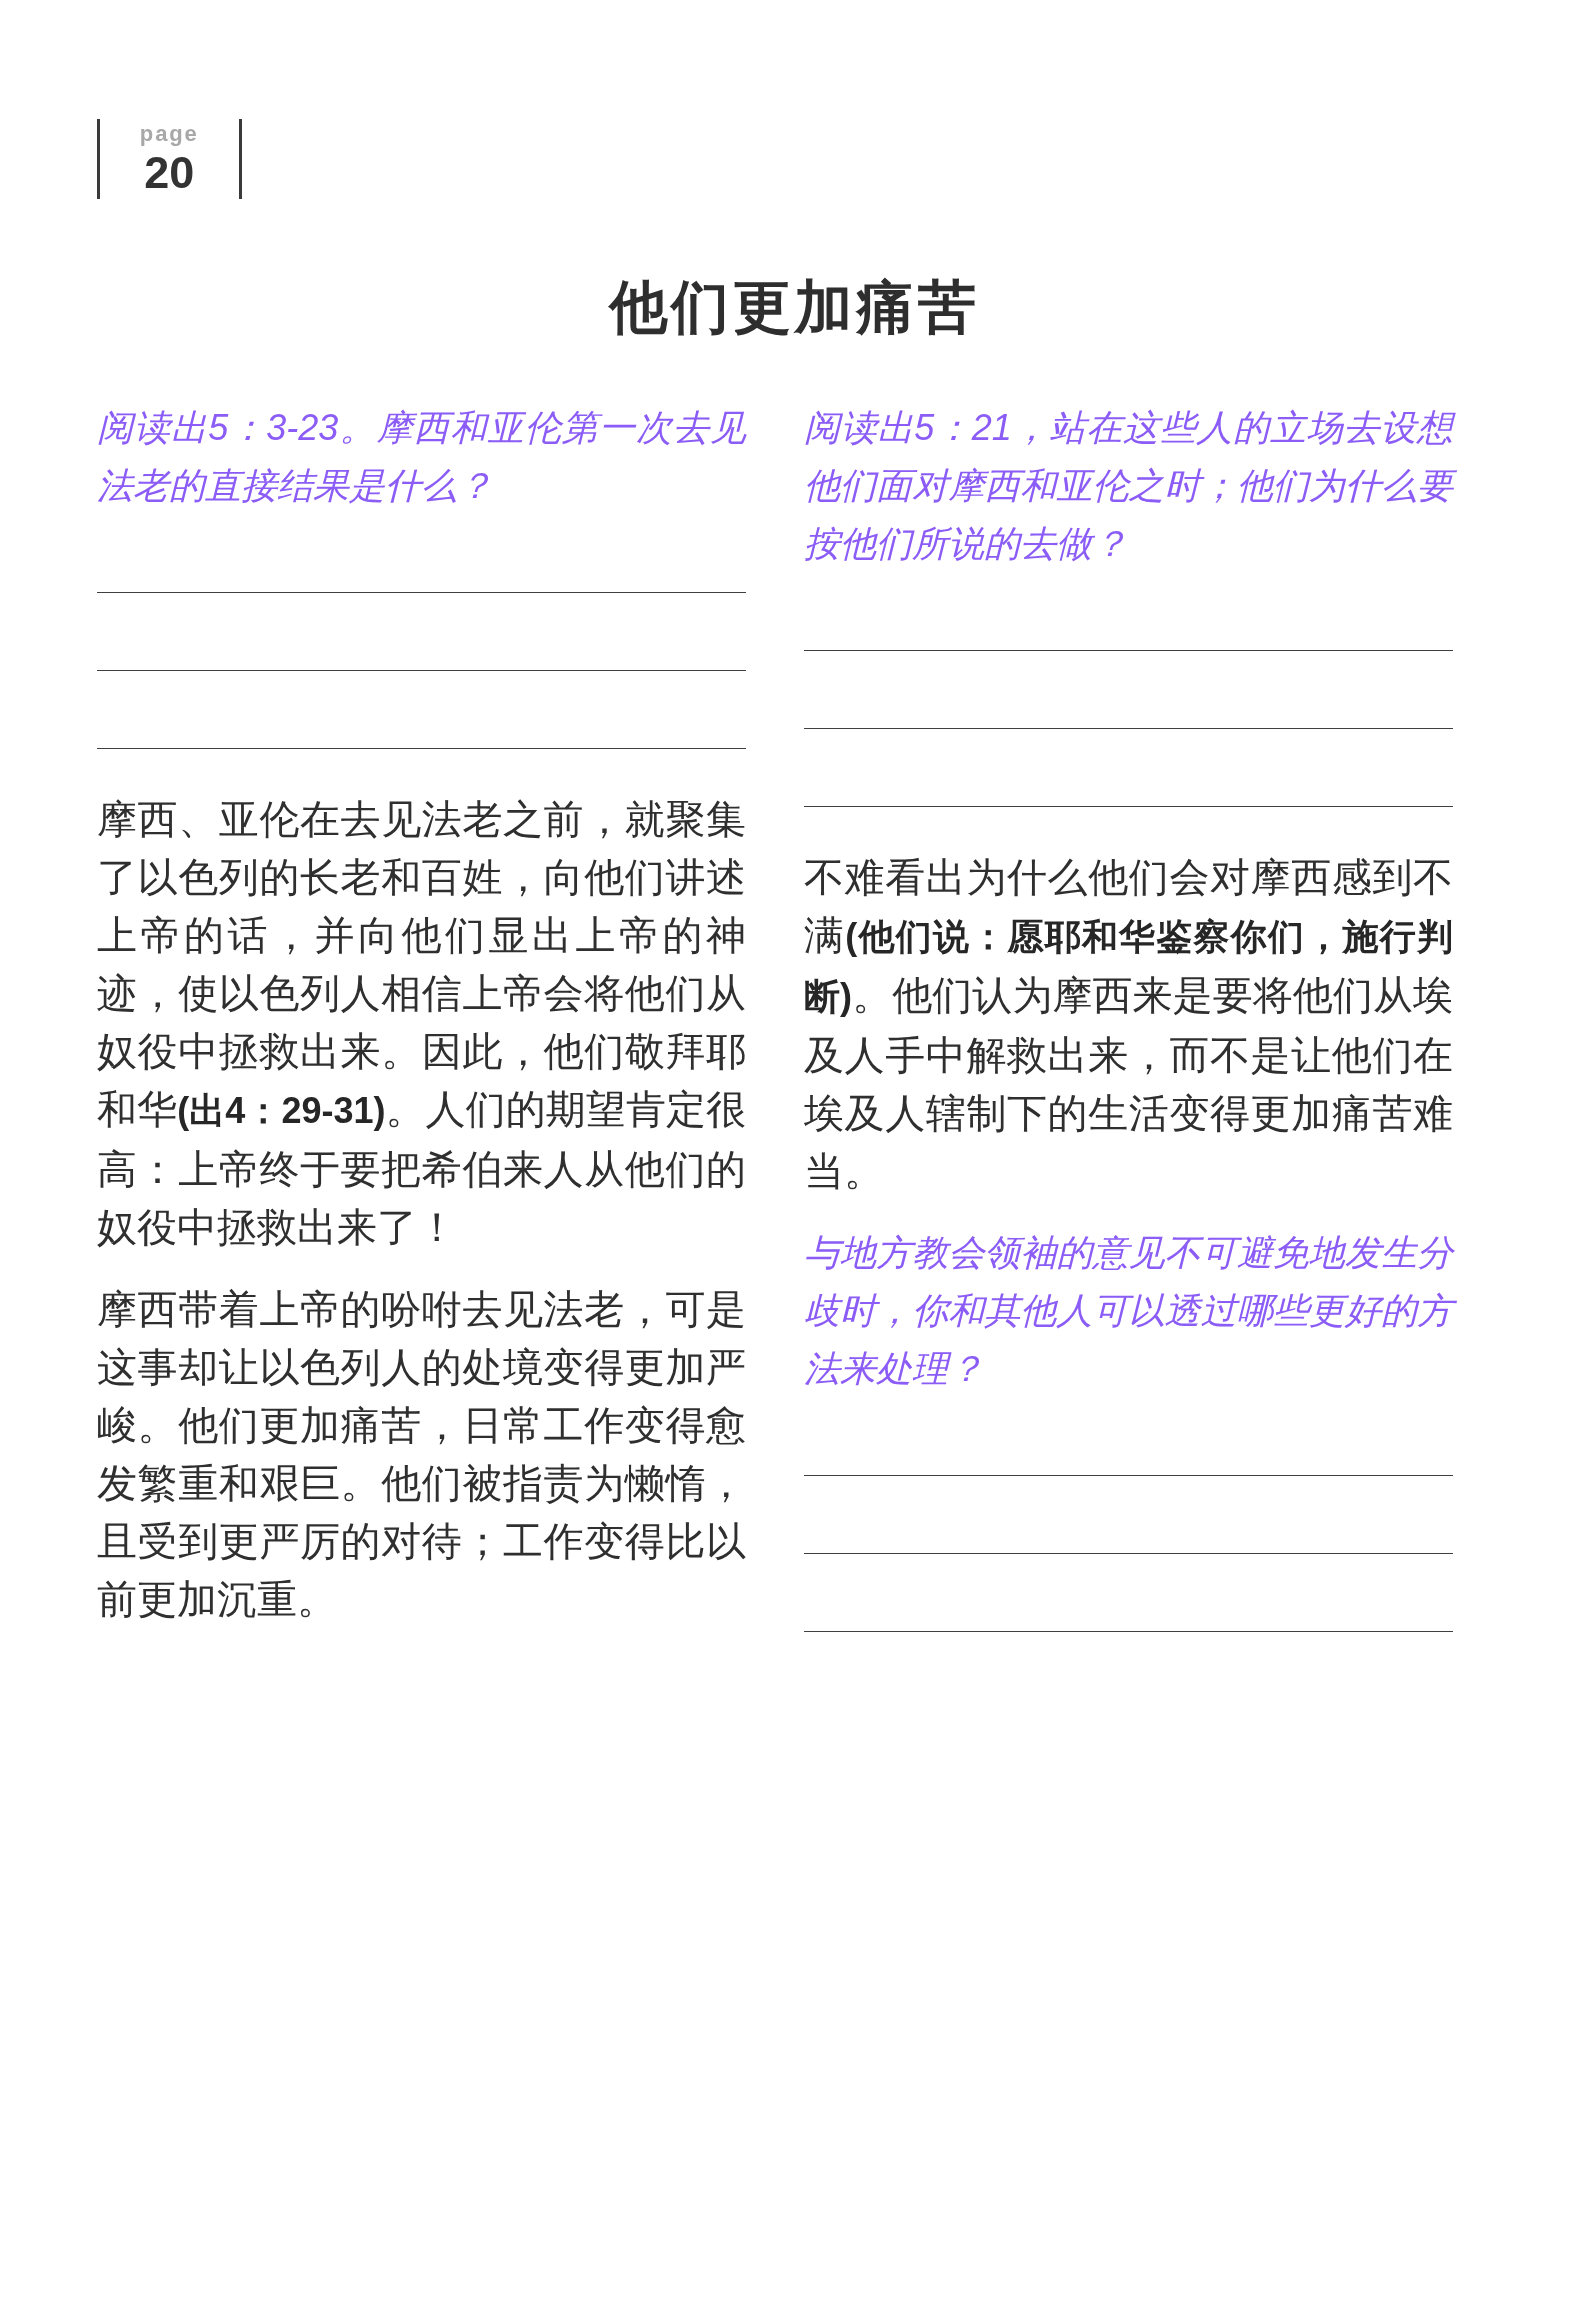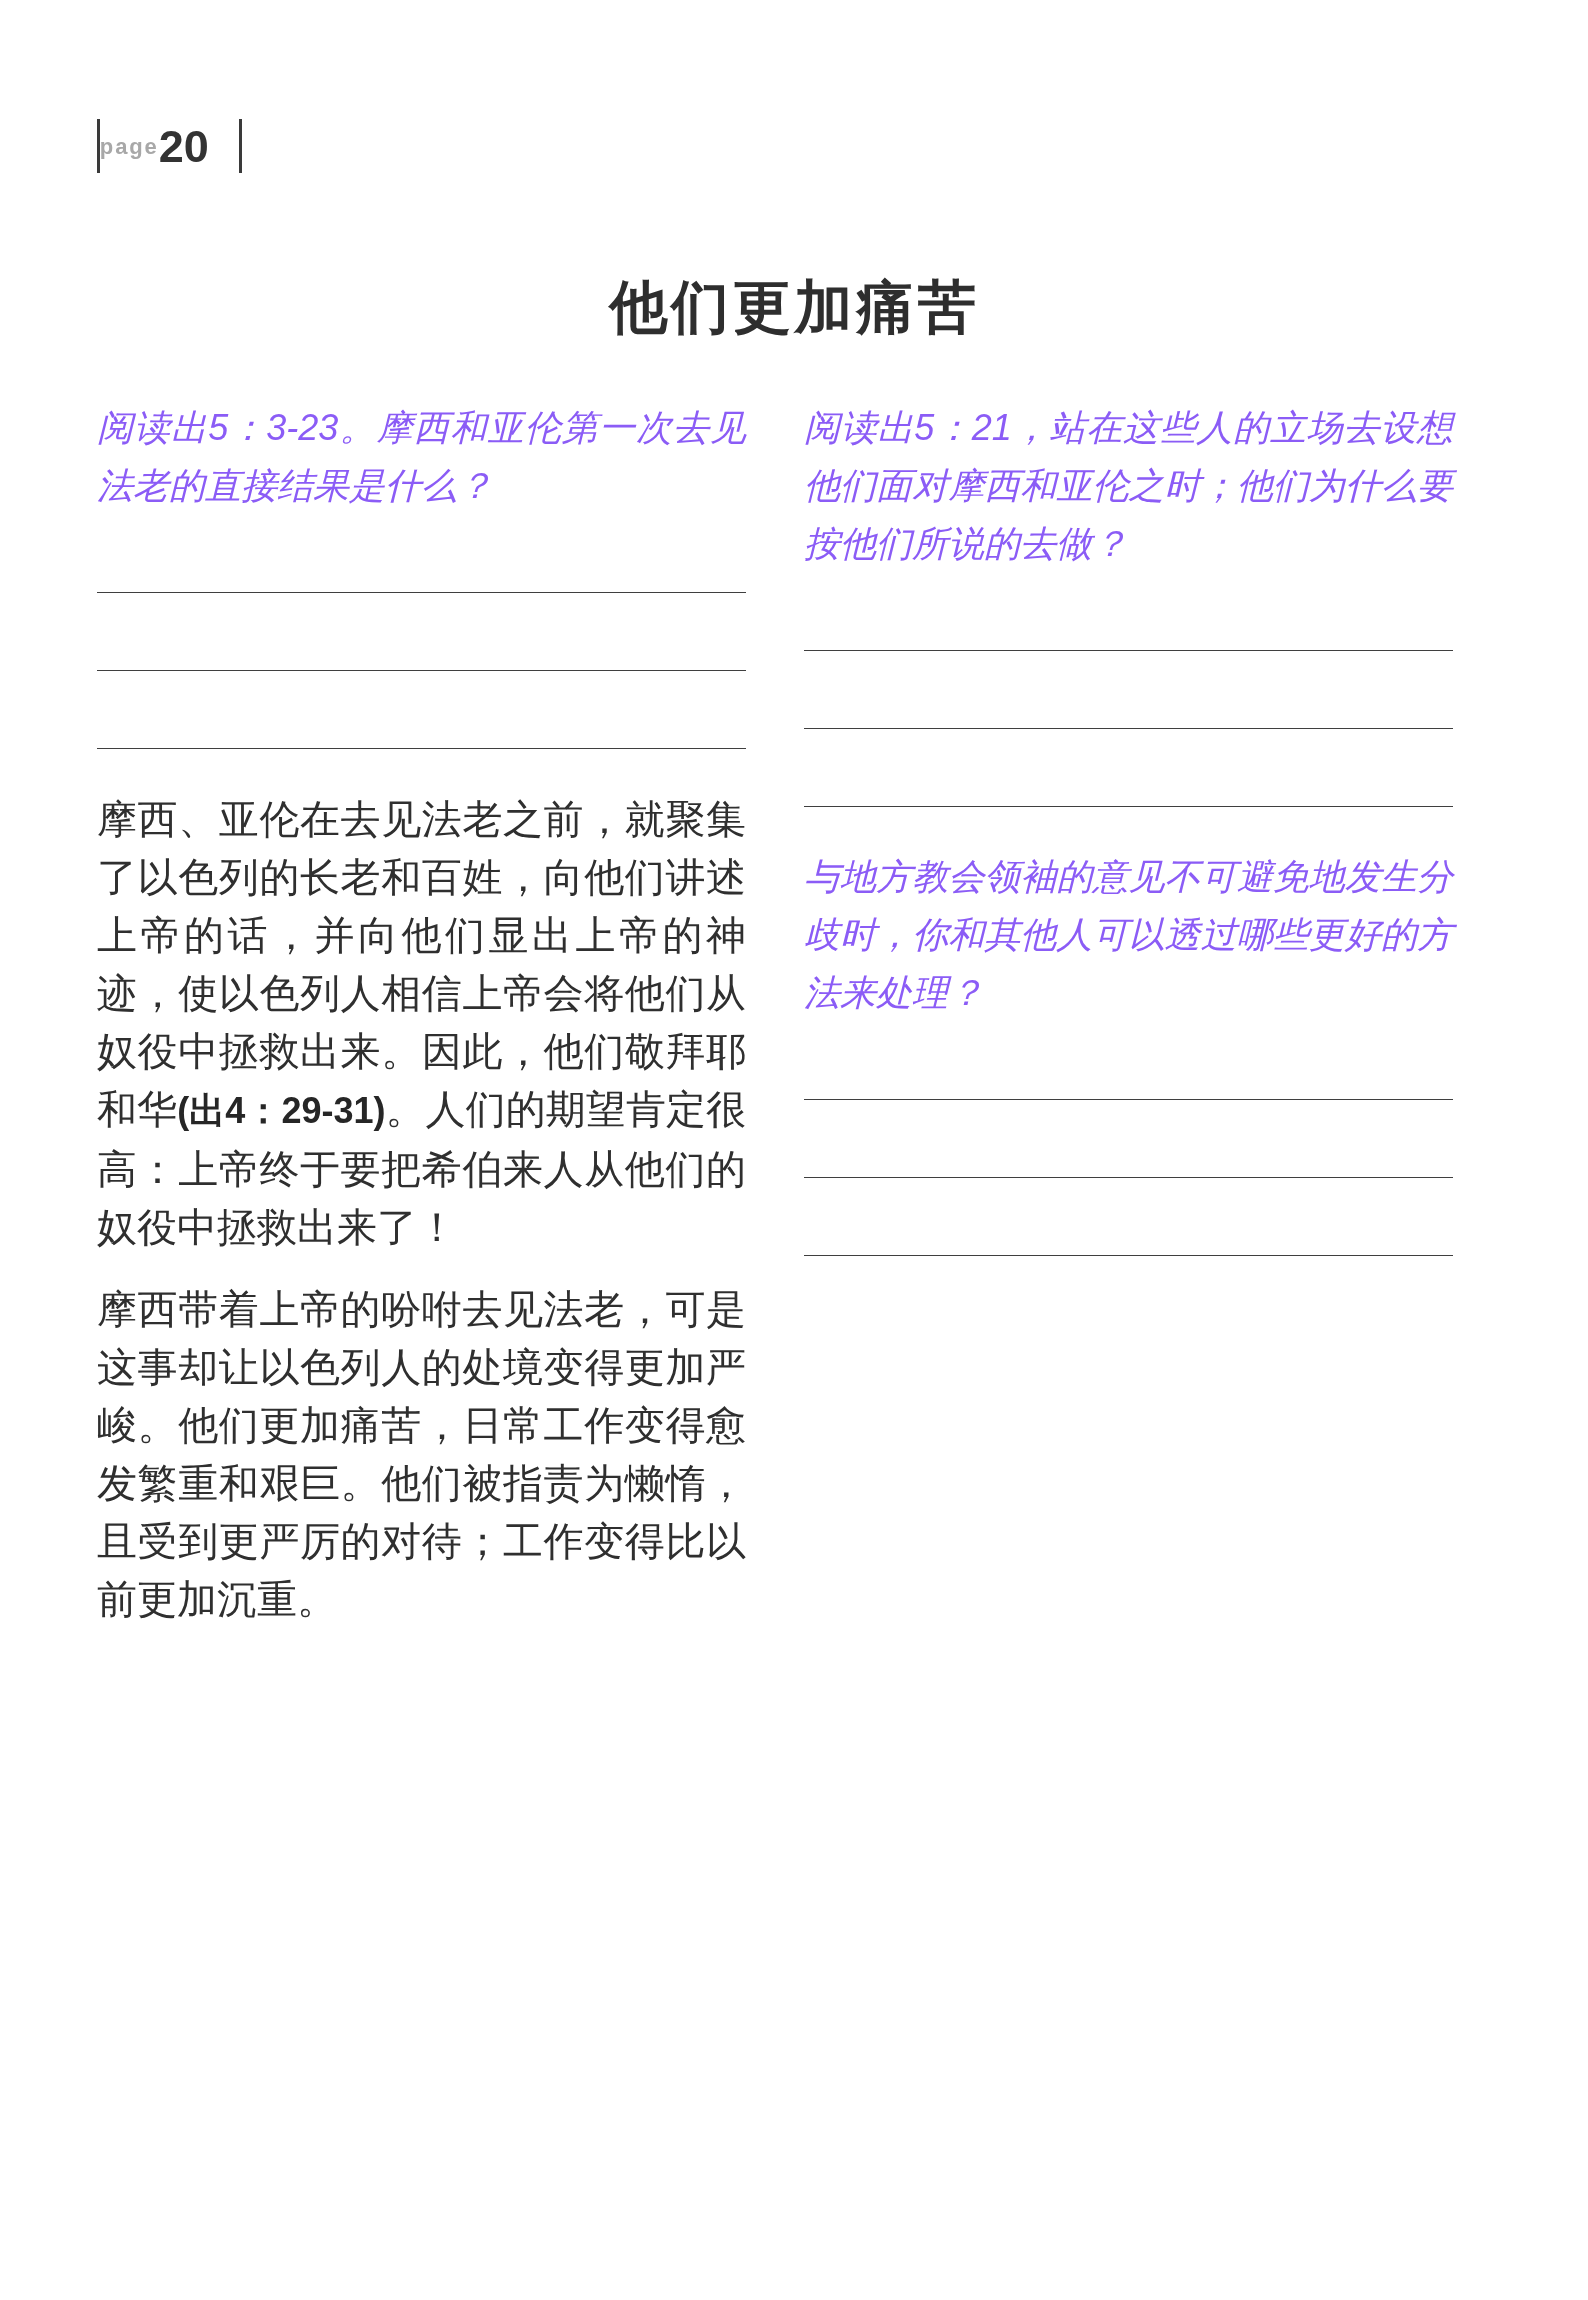--- a/index.html
+++ b/index.html
@@ -13,21 +13,21 @@
   }
 
   
   .header {
     position:absolute; left:97px; top:119px;
     display:flex; align-items:stretch;
   }
   .vbar { width:2.8px; background:#3a3a3a; }
   .page-block {
     width:139px; padding-top:1.9px;
-    display:flex; flex-direction:row; align-items:center; justify-content:flex-start;
+    display:flex; flex-direction:column; align-items:center; justify-content:flex-start;
   }
   .page-label {
     font-size:22px; font-weight:700; color:#a8a8a8; letter-spacing:1.9px; line-height:26px;
   }
   .page-number {
     font-size:45px; font-weight:700; color:#333333; line-height:52px;
   }
   .day-block { padding-left:35px; padding-top:0; min-height:89px; }
   .day-row { display:flex; align-items:baseline; gap:32px; }
   .weekday { font-size:36px; color:#3a3a3a; line-height:43px; }
@@ -96,20 +96,21 @@
       <p class="para"><span class="n">摩西、亚伦在去见法老之前，就聚集了以色列的长老和百姓，向他们讲述上帝的话，并向他们显出上帝的神迹，使以色列人相信上帝会将他们从奴役中拯救出来。因此，他们敬拜耶和华</span><span class="b">(出4：29-31)</span><span class="n">。人们的期望肯定很高：上帝终于要把希伯来人从他们的奴役中拯救出来了！</span></p>
       <p class="para"><span class="n">摩西带着上帝的吩咐去见法老，可是这事却让以色列人的处境变得更加严峻。他们更加痛苦，日常工作变得愈发繁重和艰巨。他们被指责为懒惰，且受到更严厉的对待；工作变得比以前更加沉重。</span></p>
     </div>
   <div class="col col-right" id="col-right">
       <div class="question">阅读出5：21，站在这些人的立场去设想他们面对摩西和亚伦之时；他们为什么要按他们所说的去做？</div>
       <div class="answer-lines">
         <div class="answer-line"></div>
         <div class="answer-line"></div>
         <div class="answer-line"></div>
       </div>
+      <p class="para"><span class="n">不难看出为什么他们会对摩西感到不满</span><span class="b">(他们说：愿耶和华鉴察你们，施行判断)</span><span class="n">。他们认为摩西来是要将他们从埃及人手中解救出来，而不是让他们在埃及人辖制下的生活变得更加痛苦难当。</span></p>
       <div class="question">与地方教会领袖的意见不可避免地发生分歧时，你和其他人可以透过哪些更好的方法来处理？</div>
       <div class="answer-lines">
         <div class="answer-line"></div>
         <div class="answer-line"></div>
         <div class="answer-line"></div>
       </div>
     </div>
 
 </div>
 

